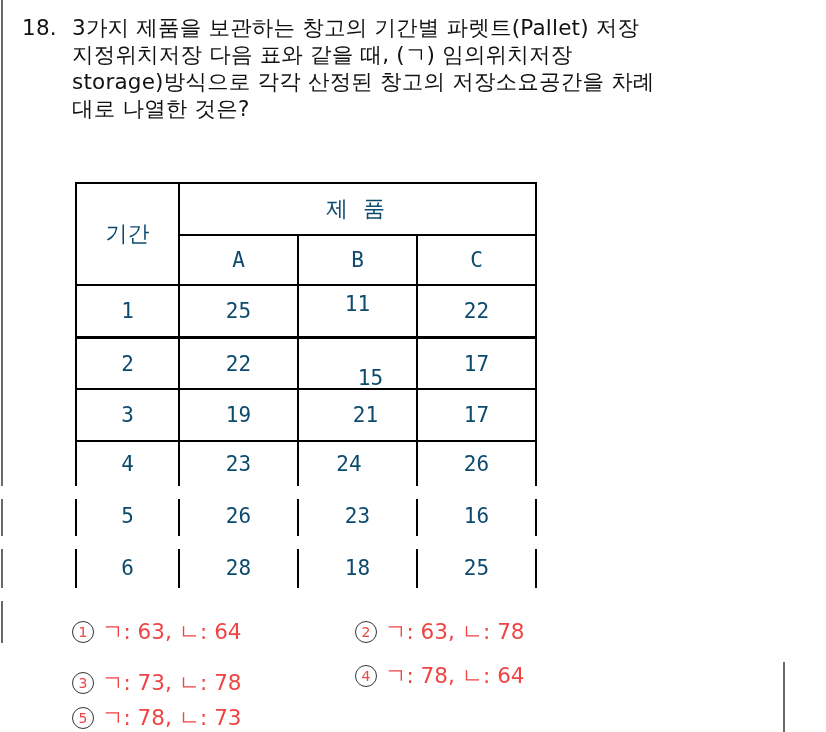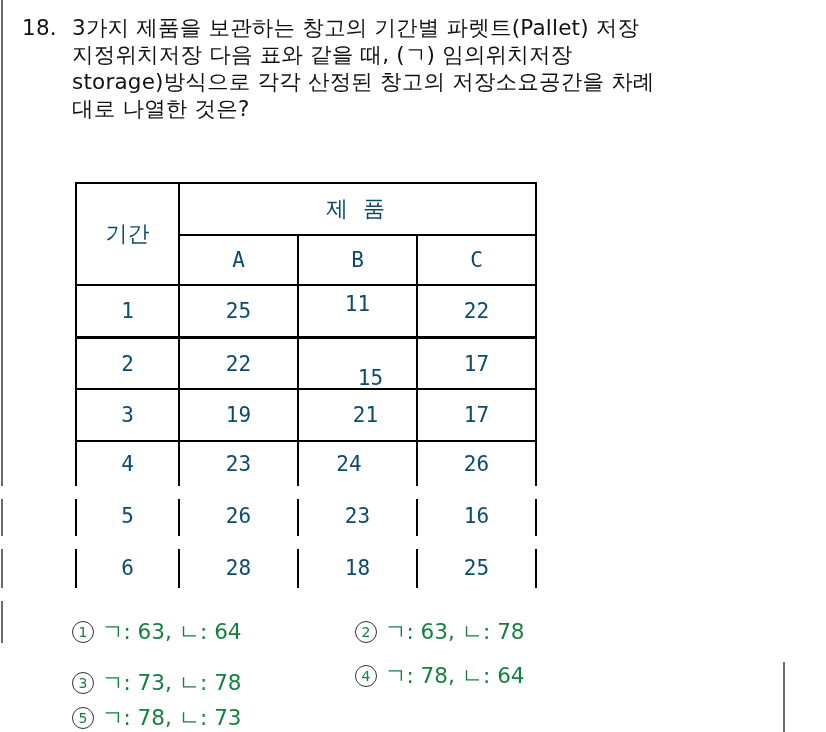--- a/index.html
+++ b/index.html
@@ -13,21 +13,21 @@
   .question .line { white-space:nowrap; display:block; }
 
   .tbl { position:absolute; left:0; top:0; }
   .hl { position:absolute; height:2px; background:#000; }
   .hl.thick { height:3px; }
   .vl { position:absolute; width:2px; background:#000; }
   .cell { position:absolute; display:flex; align-items:center; justify-content:center;
           font-family:"DejaVu Sans Mono", "Liberation Mono", monospace; font-size:21px; color:#0c4a6e; }
   .cell.hdr { font-family:"DejaVu Sans", sans-serif; font-size:22px; letter-spacing:4px; }
 
-  .opt { position:absolute; font-size:21.5px; white-space:nowrap; color:#15803d; }
+  .opt { position:absolute; font-size:21.5px; white-space:nowrap; color:#ef4444; }
   .opt .circ { display:inline-block; width:20px; height:20px; border:1px solid #333;
                border-radius:50%; font-size:14px; line-height:20px; text-align:center;
                vertical-align:2px; margin-right:8px; }
 </style>
 </head>
 <body>
 
 <div class="vline" style="left:1px; top:0; height:486px;"></div>
 <div class="vline" style="left:1px; top:499px; height:37px;"></div>
 <div class="vline" style="left:1px; top:549px; height:39px;"></div>

